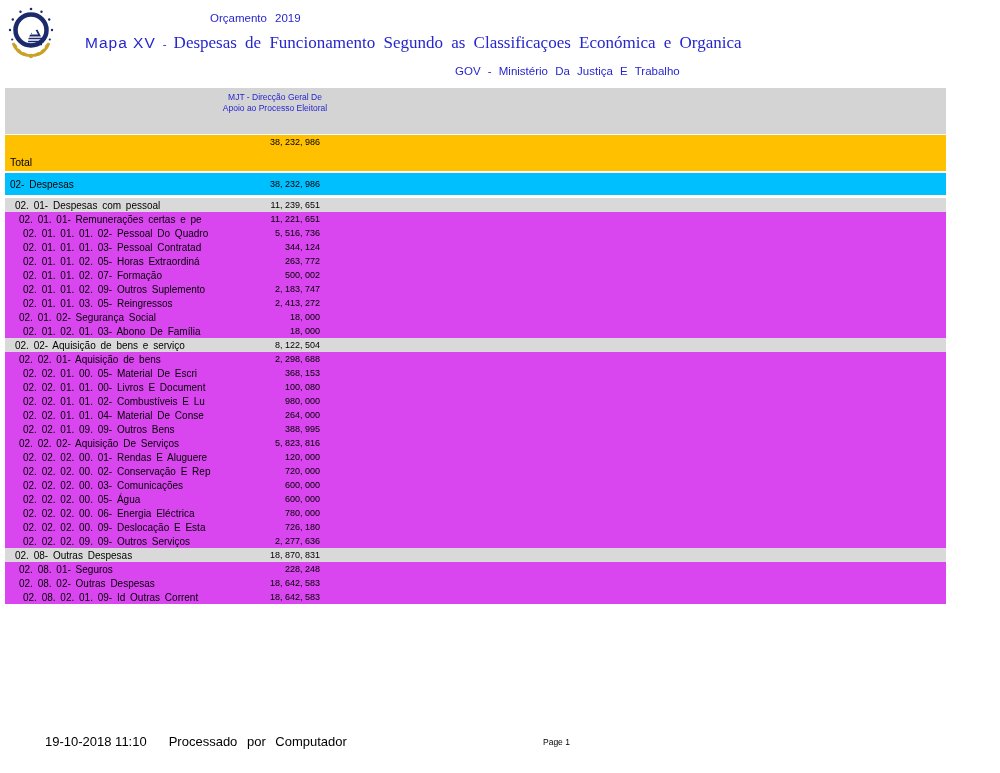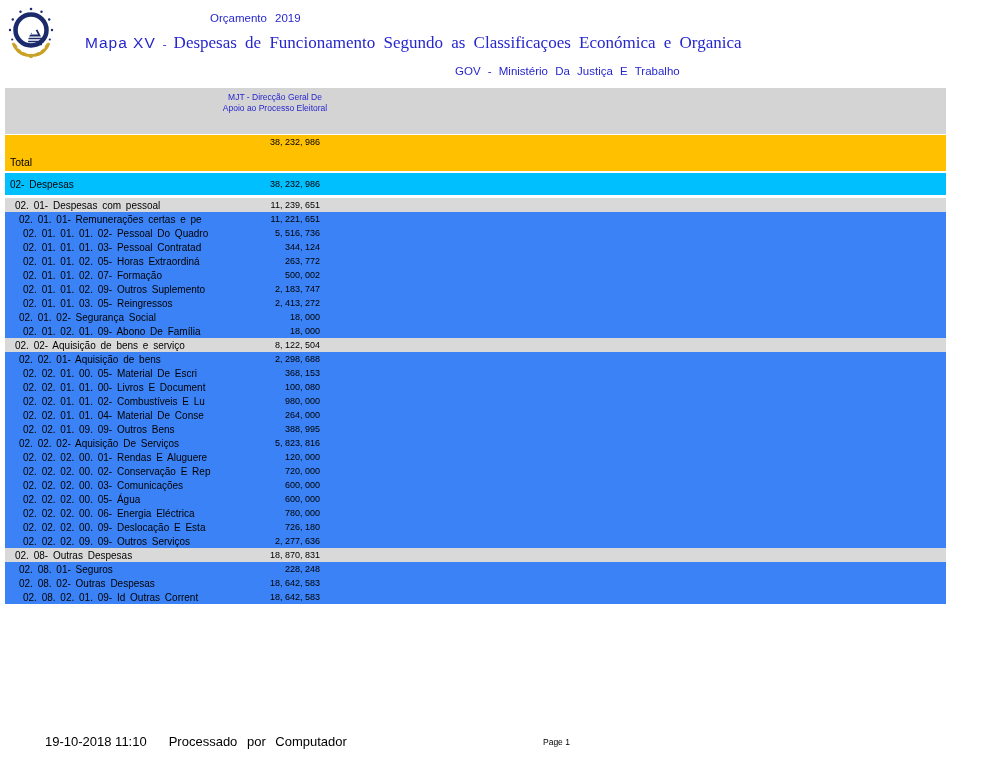--- a/index.html
+++ b/index.html
@@ -25,21 +25,21 @@
   #col-header .cht{
     position:absolute;left:150px;top:4px;width:240px;text-align:center;
     font-size:8.5px;line-height:10.5px;color:#2626CE;white-space:nowrap;
   }
   .row{position:relative;height:14px;display:flex;align-items:center;}
   .row .lbl{font-size:10px;white-space:nowrap;word-spacing:2px;}
   .row .val{
     position:absolute;left:215px;width:100px;text-align:right;
     font-size:9px;top:50%;transform:translateY(-50%);white-space:nowrap;
   }
-  .row.white{background:#3b82f6;}
+  .row.white{background:#d946ef;}
   .row.gray{background:#D9D9D9;}
   .row.yellow{background:#FFC000;height:36px;margin-top:1px;}
   .row.yellow .lbl{font-size:10.5px;align-self:flex-end;padding-bottom:3px;}
   .row.yellow .val{top:2px;transform:none;}
   .row.cyan{background:#00BFFF;height:22px;margin-top:2px;}
   .row.cyan + .row{margin-top:3px;}
   .lvl1 .lbl{padding-left:5px;}
   .lvl2 .lbl{padding-left:10px;}
   .lvl3 .lbl{padding-left:14px;}
   .lvl5 .lbl{padding-left:18px;}
@@ -159,21 +159,21 @@
     <div class="lbl">02. 01. 01. 03. 05- Reingressos</div>
     <div class="val">2, 413, 272</div>
   </div>
 
   <div class="row white lvl3">
     <div class="lbl">02. 01. 02- Segurança Social</div>
     <div class="val">18, 000</div>
   </div>
 
   <div class="row white lvl5">
-    <div class="lbl">02. 01. 02. 01. 09- Abono De Família</div>
+    <div class="lbl">02. 01. 02. 01. 03- Abono De Família</div>
     <div class="val">18, 000</div>
   </div>
 
   <div class="row gray lvl2">
     <div class="lbl">02. 02- Aquisição de bens e serviço</div>
     <div class="val">8, 122, 504</div>
   </div>
 
   <div class="row white lvl3">
     <div class="lbl">02. 02. 01- Aquisição de bens</div>

